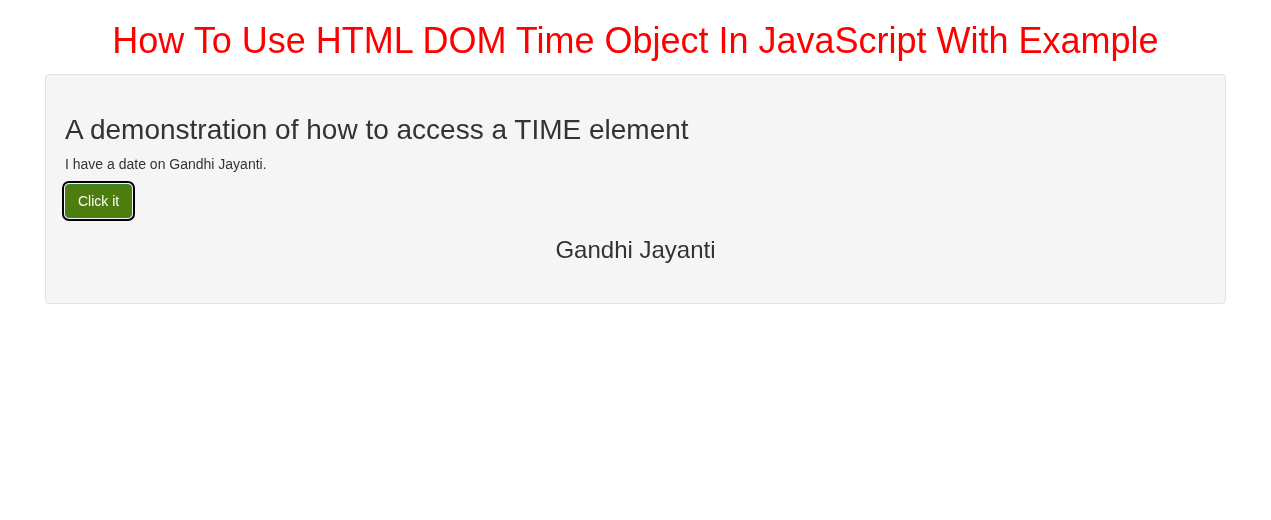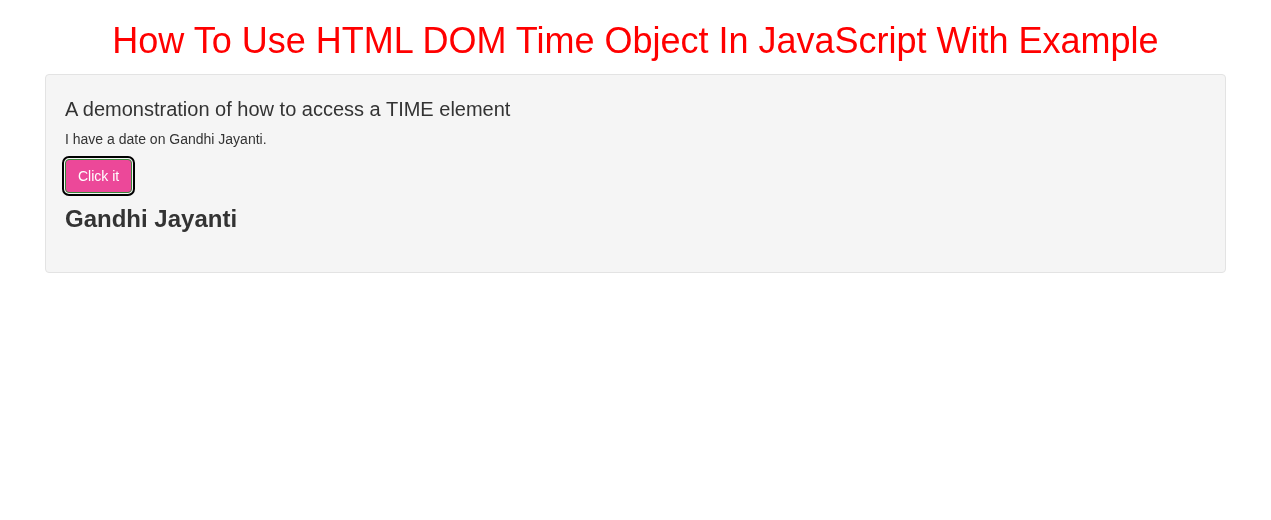--- a/index.html
+++ b/index.html
@@ -24,54 +24,55 @@
       margin-bottom: 12px;
     }
     .well {
       background-color: #f5f5f5;
       border: 1px solid #e3e3e3;
       border-radius: 4px;
       padding: 19px;
       margin-bottom: 20px;
     }
     .demo-heading {
-      font-size: 20px;
+      font-size: 28px;
       font-weight: 500;
       color: #333333;
       margin-bottom: 10px;
-      margin-top: 4px;
+      margin-top: 20px;
     }
     .demo-text {
       font-size: 14px;
       color: #333333;
       margin-bottom: 12px;
     }
     .btn-success {
       display: inline-block;
       padding: 6px 12px;
       font-size: 14px;
       font-weight: 400;
       line-height: 1.42857143;
       text-align: right;
       white-space: nowrap;
       vertical-align: middle;
       cursor: pointer;
-      background-color: #ec4899;
+      background-color: #4d7c0f;
       border: 1px solid #398439;
       border-radius: 4px;
       color: #ffffff;
       outline: 2px solid #000000;
       outline-offset: 1px;
-      margin-bottom: 12px;
+      margin-bottom: 18px;
     }
     .result-heading {
       font-size: 24px;
-      font-weight: 700;
+      font-weight: 400;
       color: #333333;
       margin-bottom: 20px;
+      text-align: center;
     }
   </style>
 </head>
 <body>
 
 <div class="container">
   <h1 class="page-title">How To Use HTML DOM Time Object In JavaScript With Example</h1>
 
   <div class="well">
     <h3 class="demo-heading">A demonstration of how to access a TIME element</h3>

